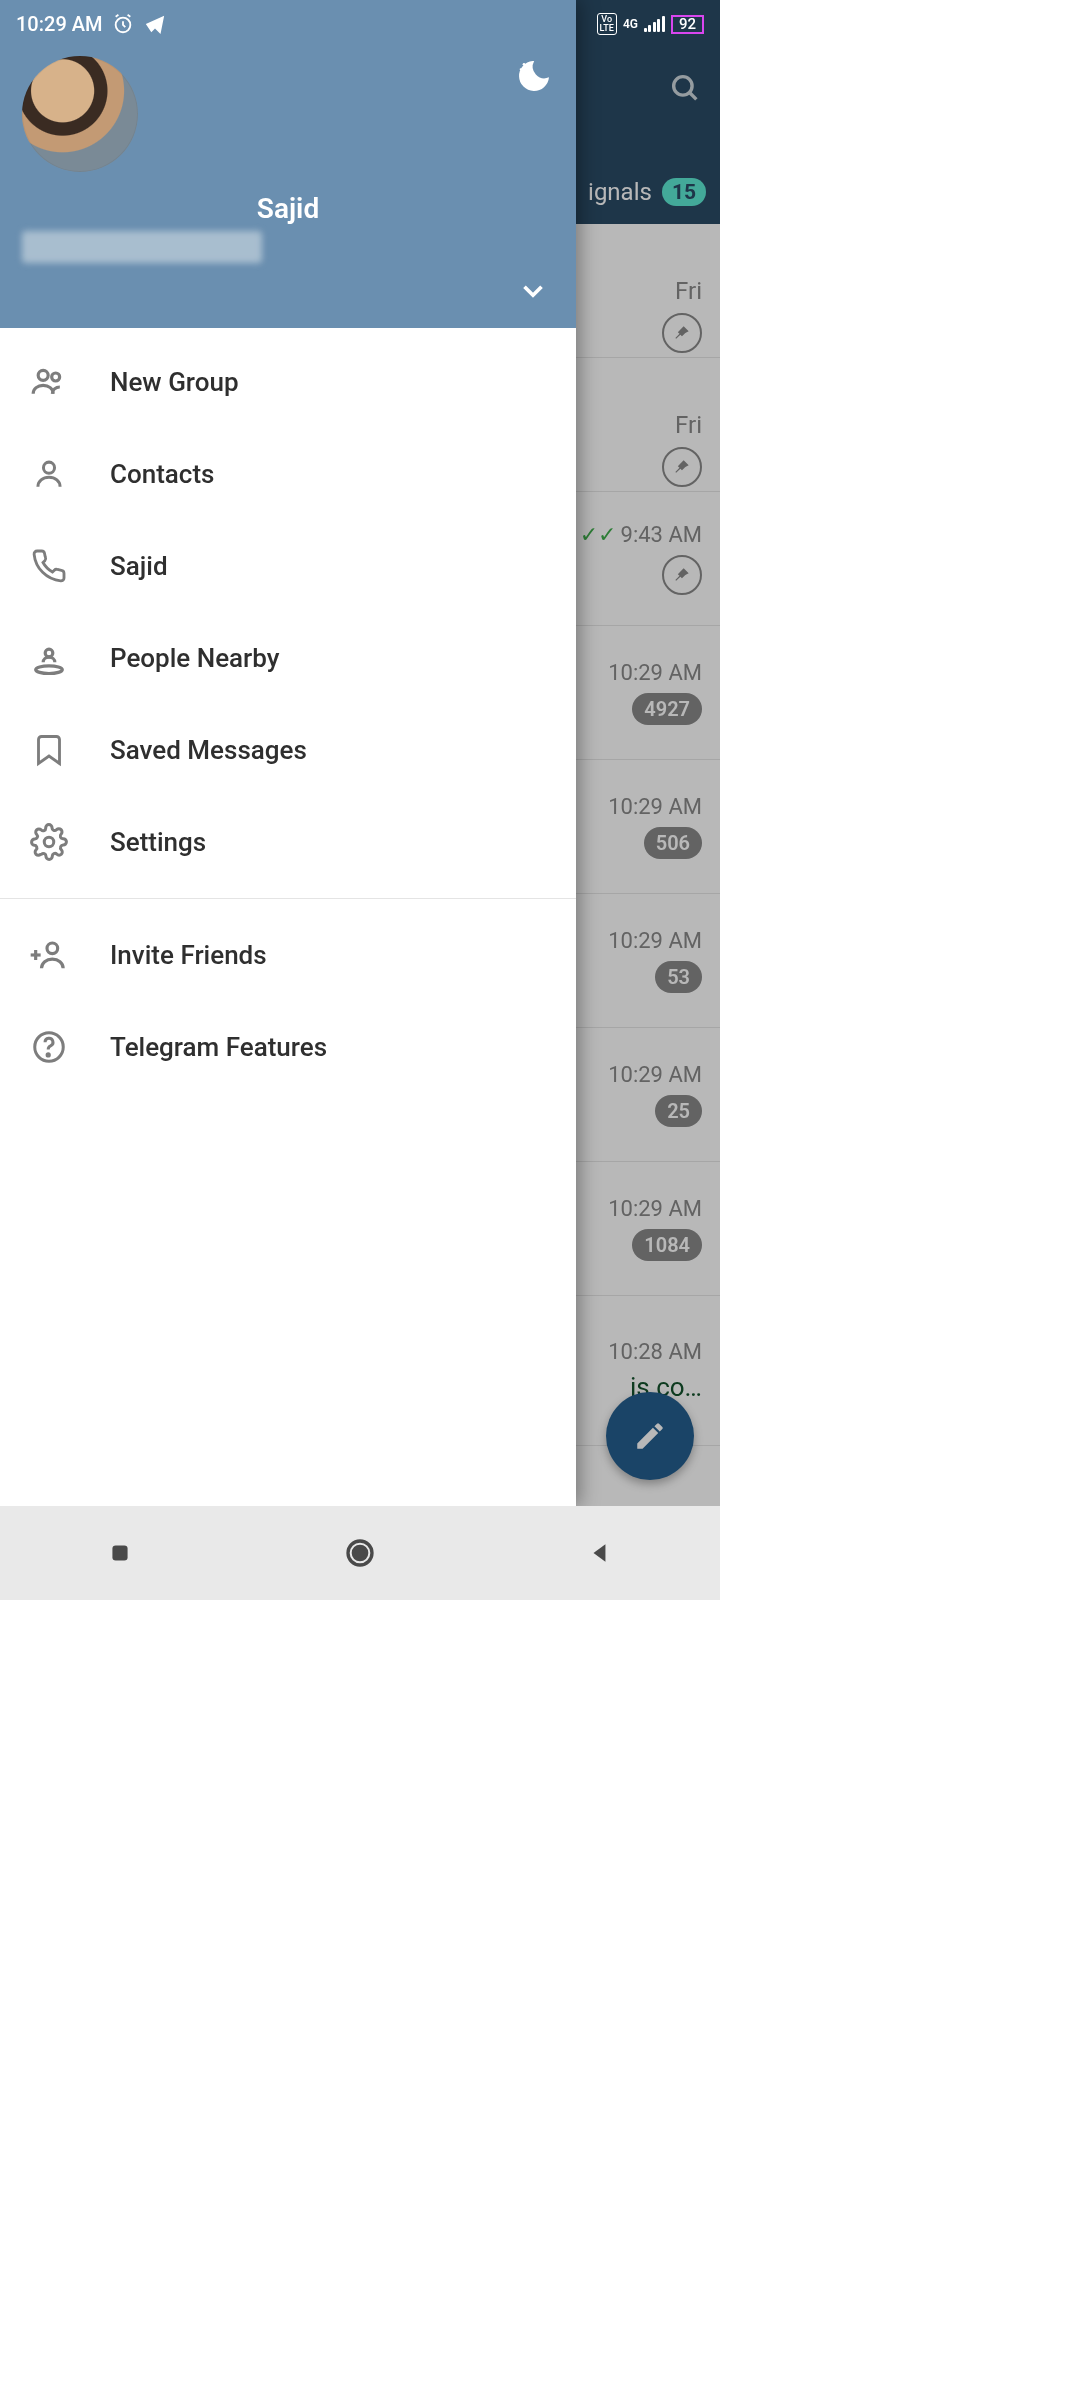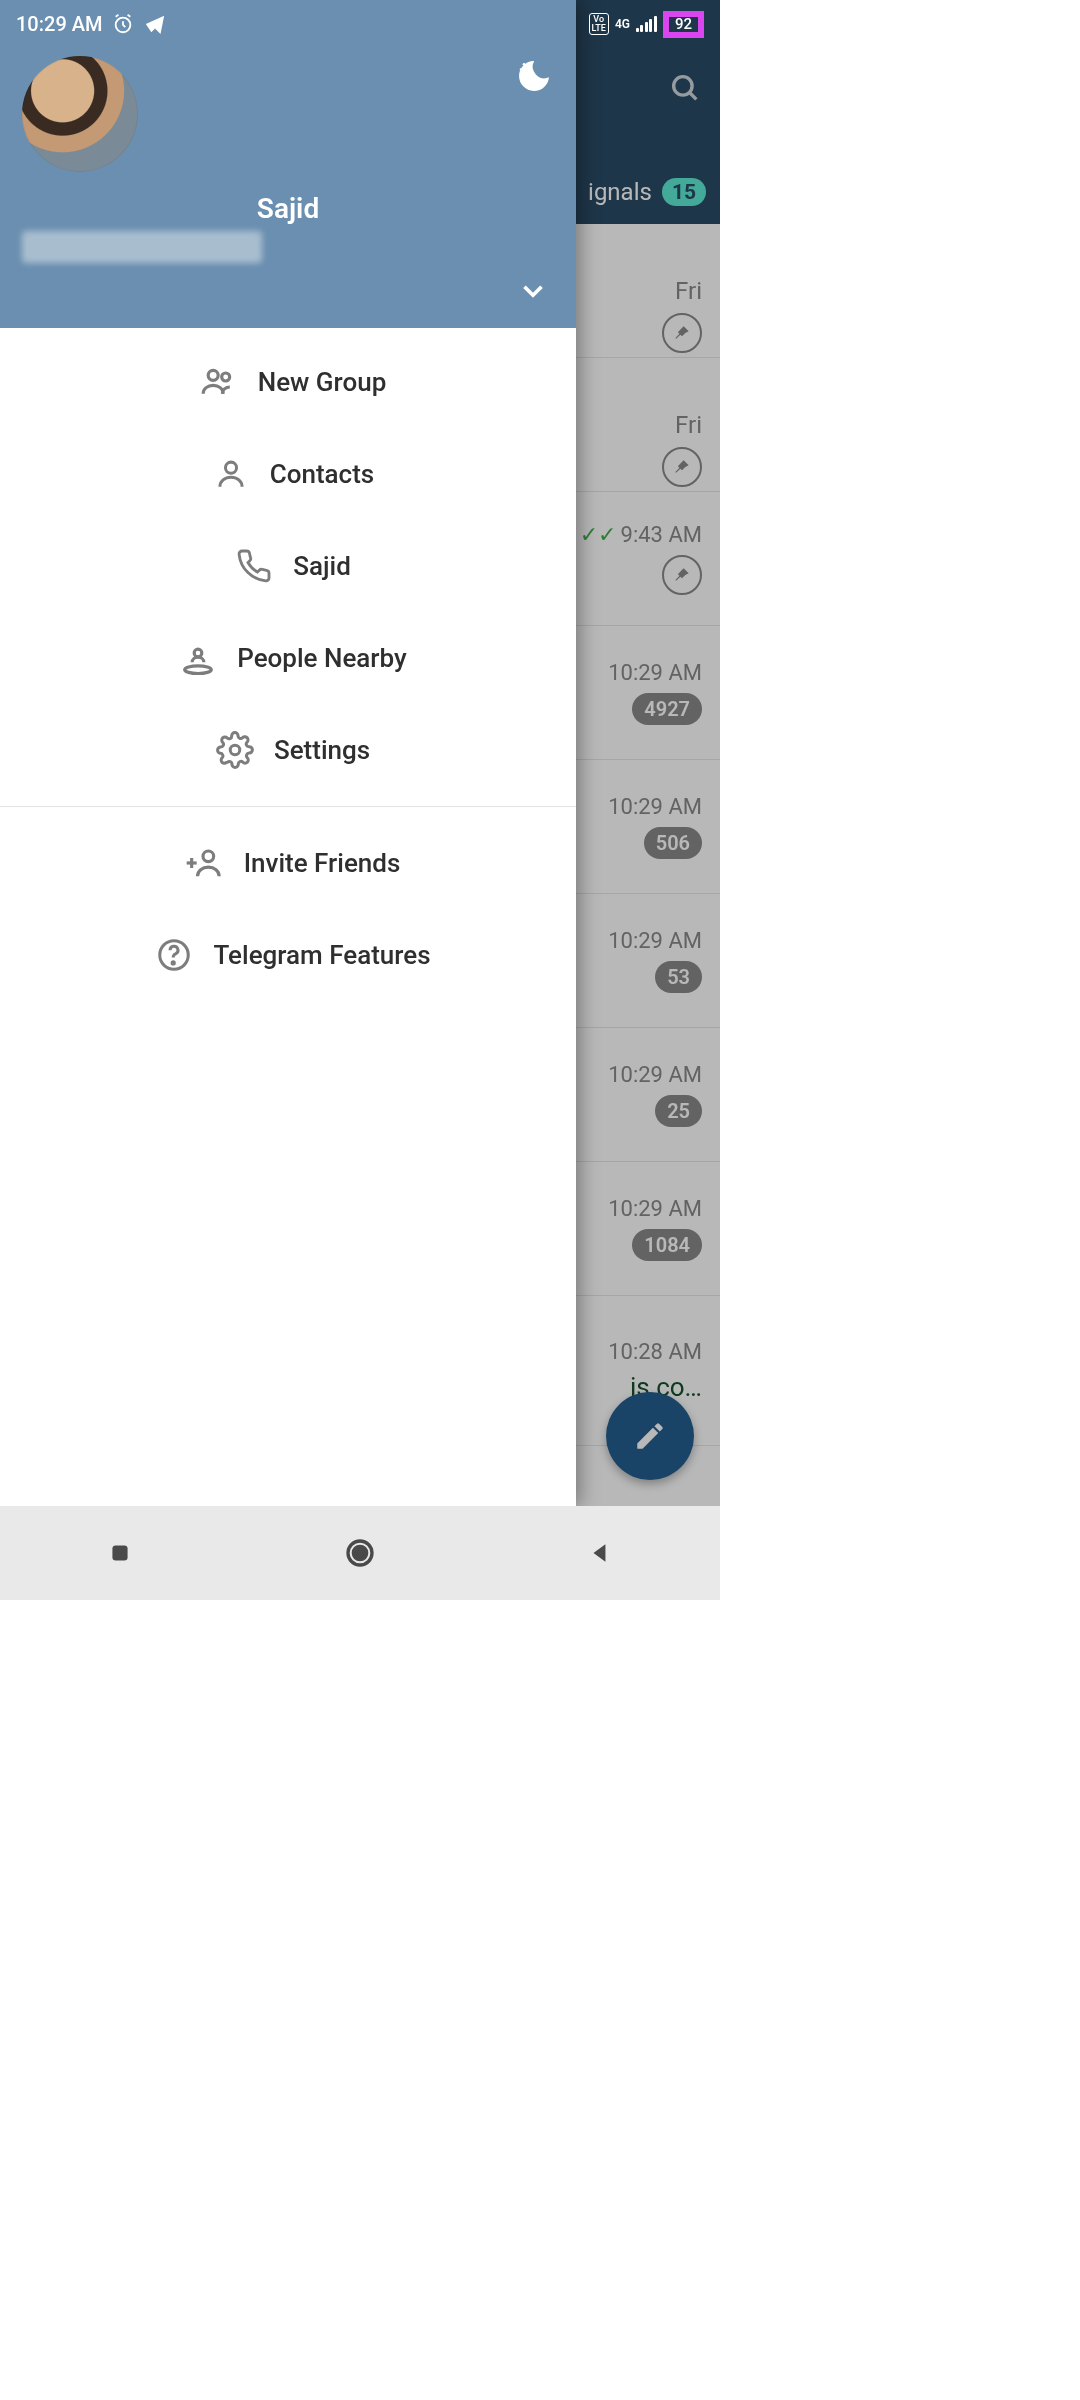--- a/index.html
+++ b/index.html
@@ -4,21 +4,21 @@
 <style>
   * { box-sizing: border-box; margin: 0; padding: 0; }
   html, body { width: 720px; height: 1600px; font-family: -apple-system, Roboto, 'Helvetica Neue', Arial, sans-serif; overflow: hidden; background: #fff; }
   .root { position: relative; width: 720px; height: 1600px; }
 
   
   .statusbar { position: absolute; top:0; left:0; right:0; height:48px; display:flex; align-items:center; justify-content:space-between; padding:0 16px; color:#fff; font-size:20px; font-weight:500; z-index:50; }
   .statusbar .left { display:flex; align-items:center; gap:10px; }
   .statusbar .right { display:flex; align-items:center; gap:6px; }
   .clock-icon, .plane-icon { display:inline-flex; }
-  .battery-box { border:6px solid #d946ef; border-radius:0; padding:0 6px; font-size:15px; line-height:1; display:flex; align-items:center; }
+  .battery-box { border:2px solid #d946ef; border-radius:0; padding:0 6px; font-size:15px; line-height:1; display:flex; align-items:center; }
   .volte-box { border:1.5px solid #fff; border-radius:3px; font-size:9px; padding:1px 2px; line-height:1; text-align:center; }
   .sig-4g { font-size:12px; font-weight:600; }
   .signal-bars { display:flex; align-items:flex-end; gap:1.5px; height:16px; }
   .signal-bars span { width:3px; background:#fff; border-radius:1px; }
   .signal-bars span:nth-child(1){height:4px;} .signal-bars span:nth-child(2){height:7px;} .signal-bars span:nth-child(3){height:10px;} .signal-bars span:nth-child(4){height:13px;} .signal-bars span:nth-child(5){height:16px;}
 
   
   .chat-bg { position:absolute; inset:0; background:#fff; }
   .chat-header { height:160px; background:#2a4b66; display:flex; align-items:flex-end; justify-content:flex-end; padding:16px 18px; color:#fff; }
   .chat-header .search-ic { align-self:flex-start; margin-top:55px; }
@@ -39,21 +39,21 @@
   .drawer { position:absolute; top:0; left:0; width:576px; height:calc(100% - 94px); background:#fff; box-shadow:4px 0 18px rgba(0,0,0,.35); z-index:40; display:flex; flex-direction:column; }
   .drawer-header { background:#6a8fb0; height:328px; padding:56px 22px 14px 22px; color:#fff; position:relative; }
   .avatar { width:116px; height:116px; border-radius:50%; background:radial-gradient(circle at 35% 30%, #d7b28a 0 28%, #3a2b22 29% 40%, #c39a74 41% 55%, #7a8a96 56% 100%); overflow:hidden; position:relative; }
   .avatar::after{content:"";position:absolute;inset:0;border-radius:50%;box-shadow:inset 0 0 0 1px rgba(0,0,0,.05);}
   .night-toggle { position:absolute; top:56px; right:22px; }
   .user-name { font-size:28px; font-weight:600; margin-top:20px;text-align:center; }
   .user-phone-blur { margin-top:6px; width:240px; height:32px; background:rgba(190,205,218,.75); filter:blur(3px); border-radius:4px; }
   .expand-caret { position:absolute; bottom:20px; right:26px; }
 
   .menu { flex:1; background:#fff; padding-top:8px; }
-  .menu-item { display:flex; align-items:center; height:92px; padding:0 20px 0 28px; gap:18px; color:#404040;justify-content:center; }
+  .menu-item { display:flex; align-items:center; height:92px; padding:0 20px 0 28px; gap:40px; color:#404040; }
   .menu-item .label { font-size:26px; font-weight:500; color:#2f2f2f; }
   .menu-icon { width:42px; height:42px; display:flex; align-items:center; justify-content:center; color:#7d7d7d; flex-shrink:0; }
   .menu-divider { height:1px; background:#e4e4e4; margin:10px 0; }
 
   
   .navbar { position:absolute; left:0; right:0; bottom:0; height:94px; background:#e9e9e9; display:flex; align-items:center; justify-content:space-around; z-index:60; }
   .nav-btn { width:44px; height:44px; display:flex; align-items:center; justify-content:center; color:#4a4a4a; }
 
   svg { display:block; }
 </style>
@@ -206,20 +206,28 @@
               <circle cx="12" cy="9" r="2.3"></circle>
               <path d="M12 11.5c-2 0-3.5 1.3-3.5 3"></path>
               <path d="M12 11.5c2 0 3.5 1.3 3.5 3"></path>
               <ellipse cx="12" cy="19" rx="8" ry="2.3"></ellipse>
             </svg>
         </span>
         <span class="label">People Nearby</span>
       </div>
       <div class="menu-item">
         <span class="menu-icon">
+          <svg width="36" height="36" viewBox="0 0 24 24" fill="none" stroke="#7d7d7d" stroke-width="1.9">
+              <path d="M19 21l-7-5-7 5V5a2 2 0 0 1 2-2h10a2 2 0 0 1 2 2z"></path>
+            </svg>
+        </span>
+        <span class="label">Saved Messages</span>
+      </div>
+      <div class="menu-item">
+        <span class="menu-icon">
           <svg width="38" height="38" viewBox="0 0 24 24" fill="none" stroke="#7d7d7d" stroke-width="1.9">
               <circle cx="12" cy="12" r="3"></circle>
               <path d="M19.4 15a1.65 1.65 0 0 0 .33 1.82l.06.06a2 2 0 1 1-2.83 2.83l-.06-.06a1.65 1.65 0 0 0-1.82-.33 1.65 1.65 0 0 0-1 1.51V21a2 2 0 0 1-4 0v-.09a1.65 1.65 0 0 0-1-1.51 1.65 1.65 0 0 0-1.82.33l-.6.06a2 2 0 1 1-2.83-2.83l.06-.06a1.65 1.65 0 0 0 .33-1.82 1.65 1.65 0 0 0-1.51-1H3a2 2 0 0 1 0-4h.09a1.65 1.65 0 0 0 1.51-1 1.65 1.65 0 0 0-.33-1.82l-.06-.06a2 2 0 1 1 2.83-2.83l.06.06a1.65 1.65 0 0 0 1.82.33h0a1.65 1.65 0 0 0 1-1.51V3a2 2 0 0 1 4 0v.09a1.65 1.65 0 0 0 1 1.51h0a1.65 1.65 0 0 0 1.82-.33l.06-.06a2 2 0 1 1 2.83 2.83l-.06.06a1.65 1.65 0 0 0-.33 1.82v0a1.65 1.65 0 0 0 1.51 1H21a2 2 0 0 1 0 4h-.09a1.65 1.65 0 0 0-1.51 1z"></path>
             </svg>
         </span>
         <span class="label">Settings</span>
       </div>
 
       <div class="menu-divider"></div>
 

